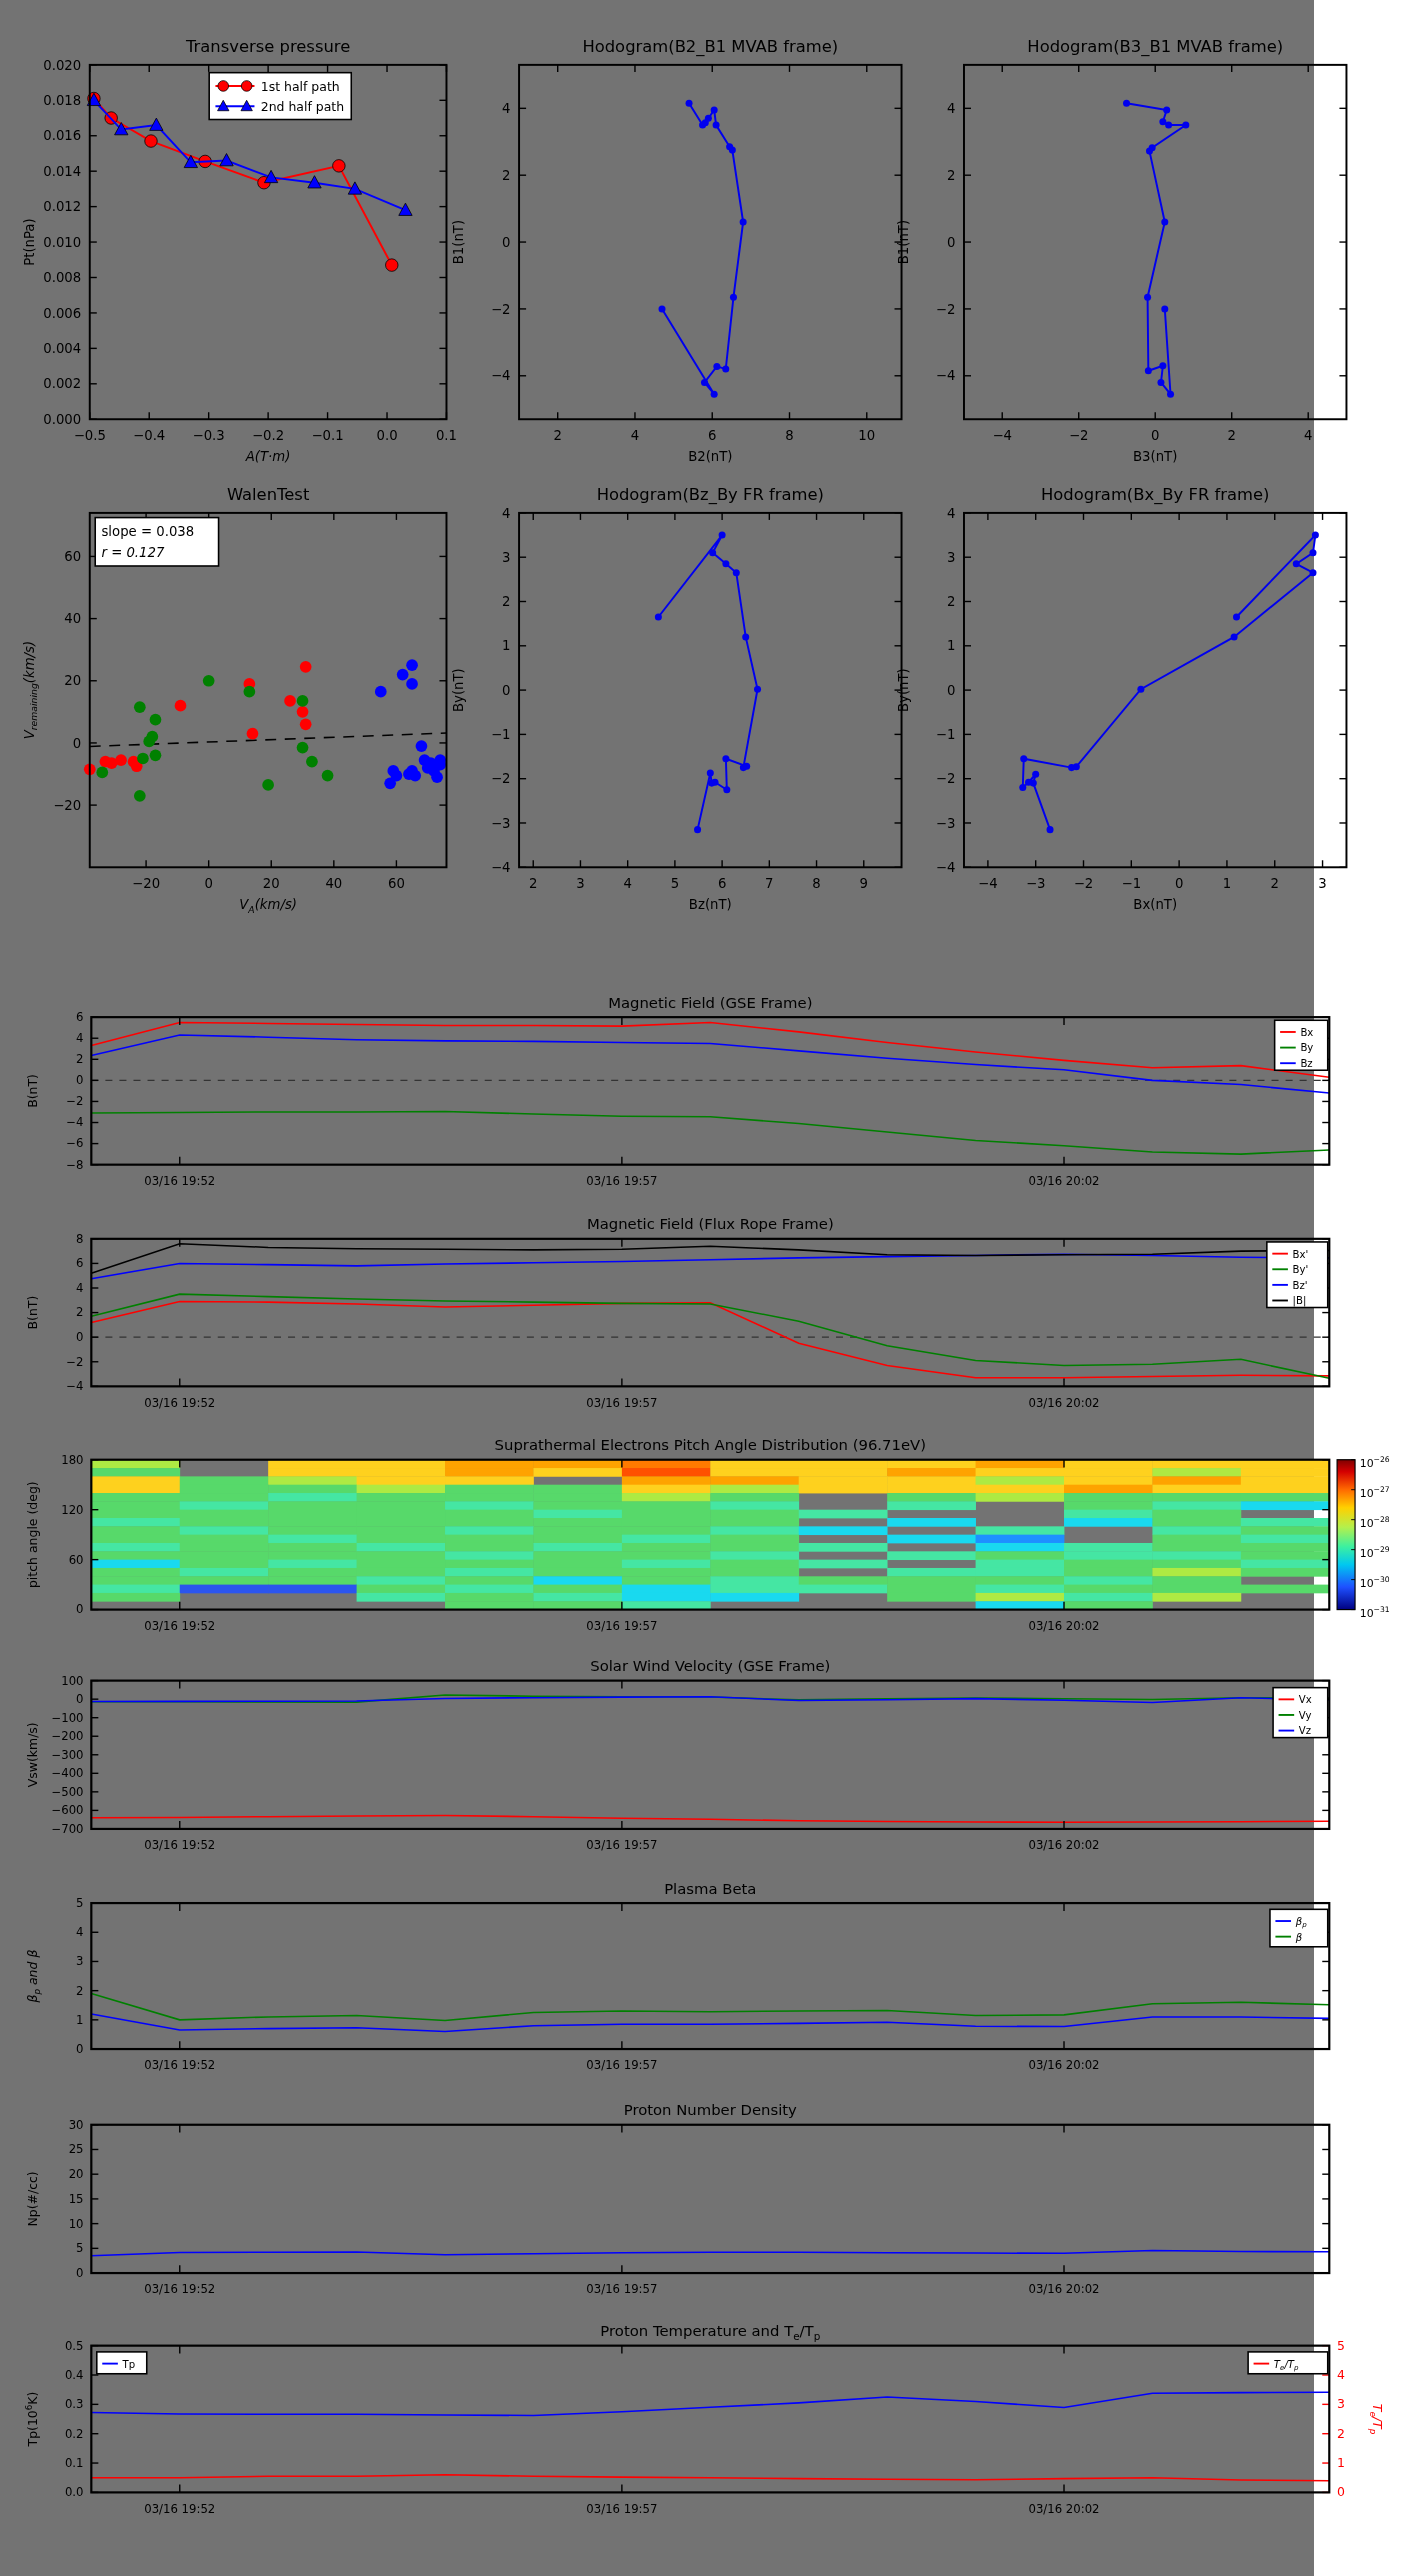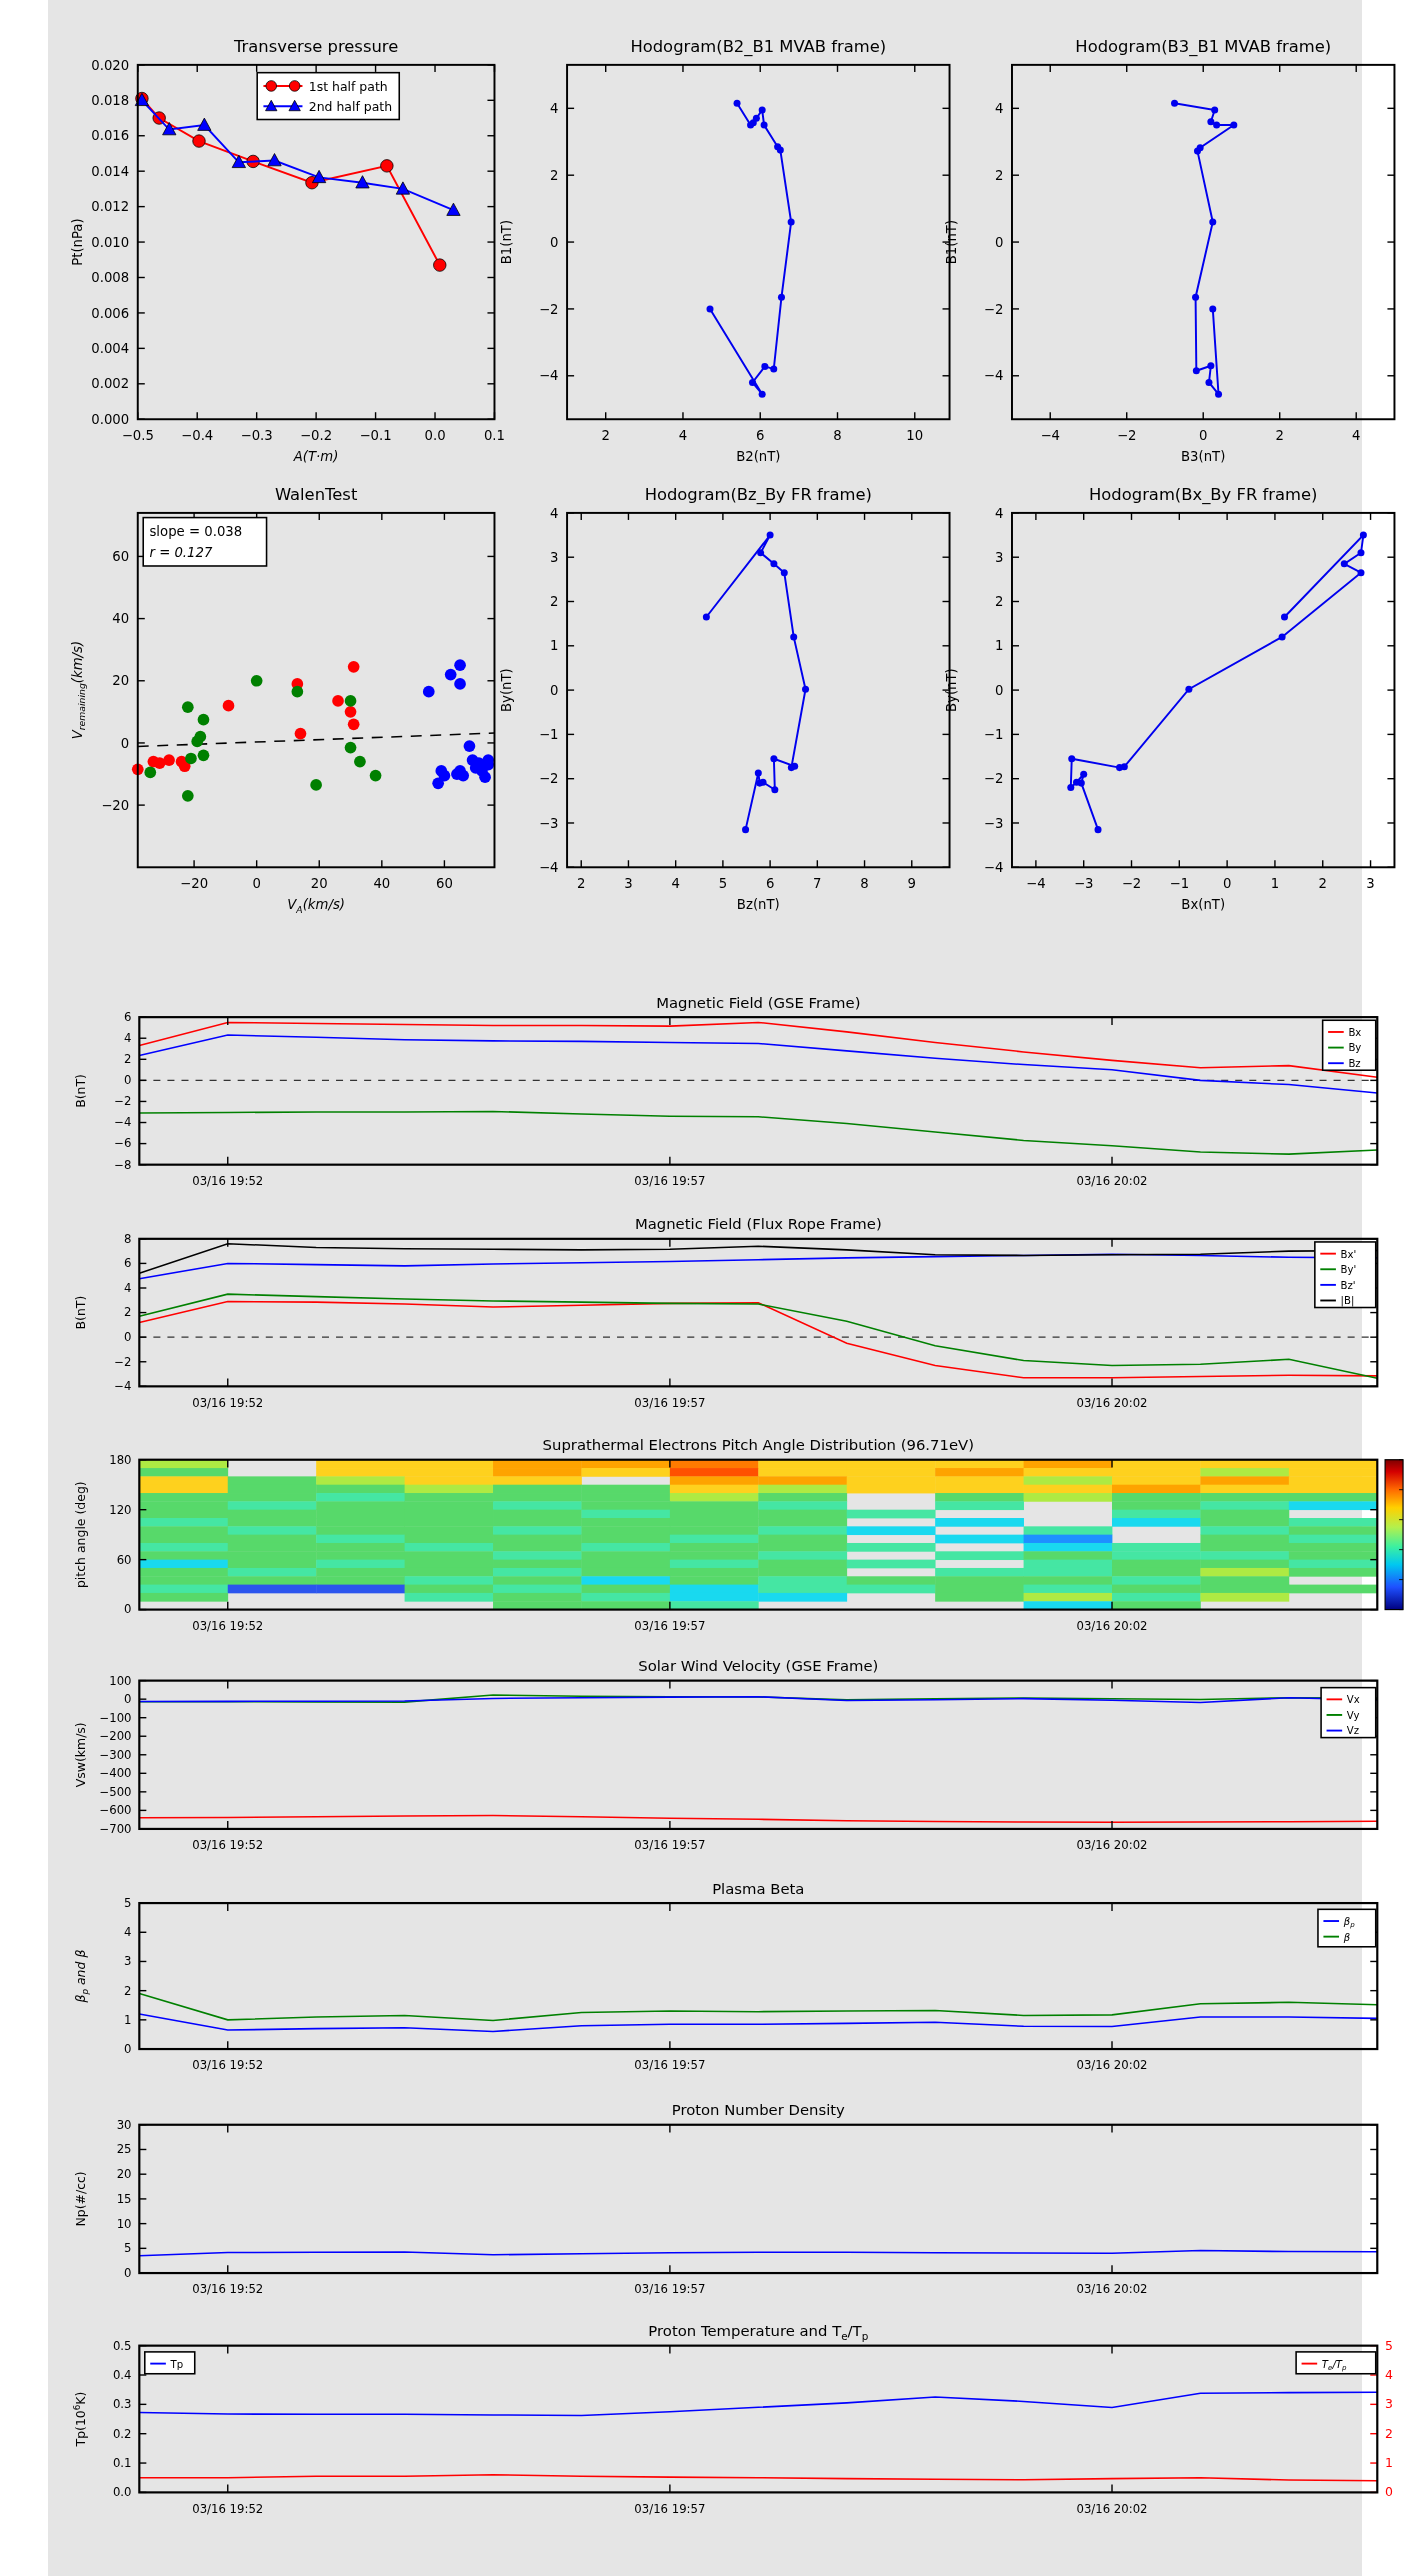--- a/index.html
+++ b/index.html
@@ -1,16 +1,16 @@
 <!DOCTYPE html>
 <html style="font-size:12.5px"><head>
 <meta charset="utf-8">
 <style>
   html,body{margin:0;padding:0;background:#ffffff;}
-  #wrap{position:relative;width:1314px;height:2576px;background:#e5e5e5;font-family:"DejaVu Sans",sans-serif;margin-left:48px;}
+  #wrap{position:relative;width:1314px;height:2576px;background:#737373;font-family:"DejaVu Sans",sans-serif;}
   svg text{font-family:"DejaVu Sans",sans-serif;}
 </style>
 </head>
 <body>
 
 <div id="wrap">
   <svg id="fig" width="1405" height="2576" viewBox="0 0 1800 3300">
     <defs>
       <linearGradient id="jet" x1="0" y1="0" x2="0" y2="1">
         <stop offset="0%" stop-color="#7f0000"></stop>

